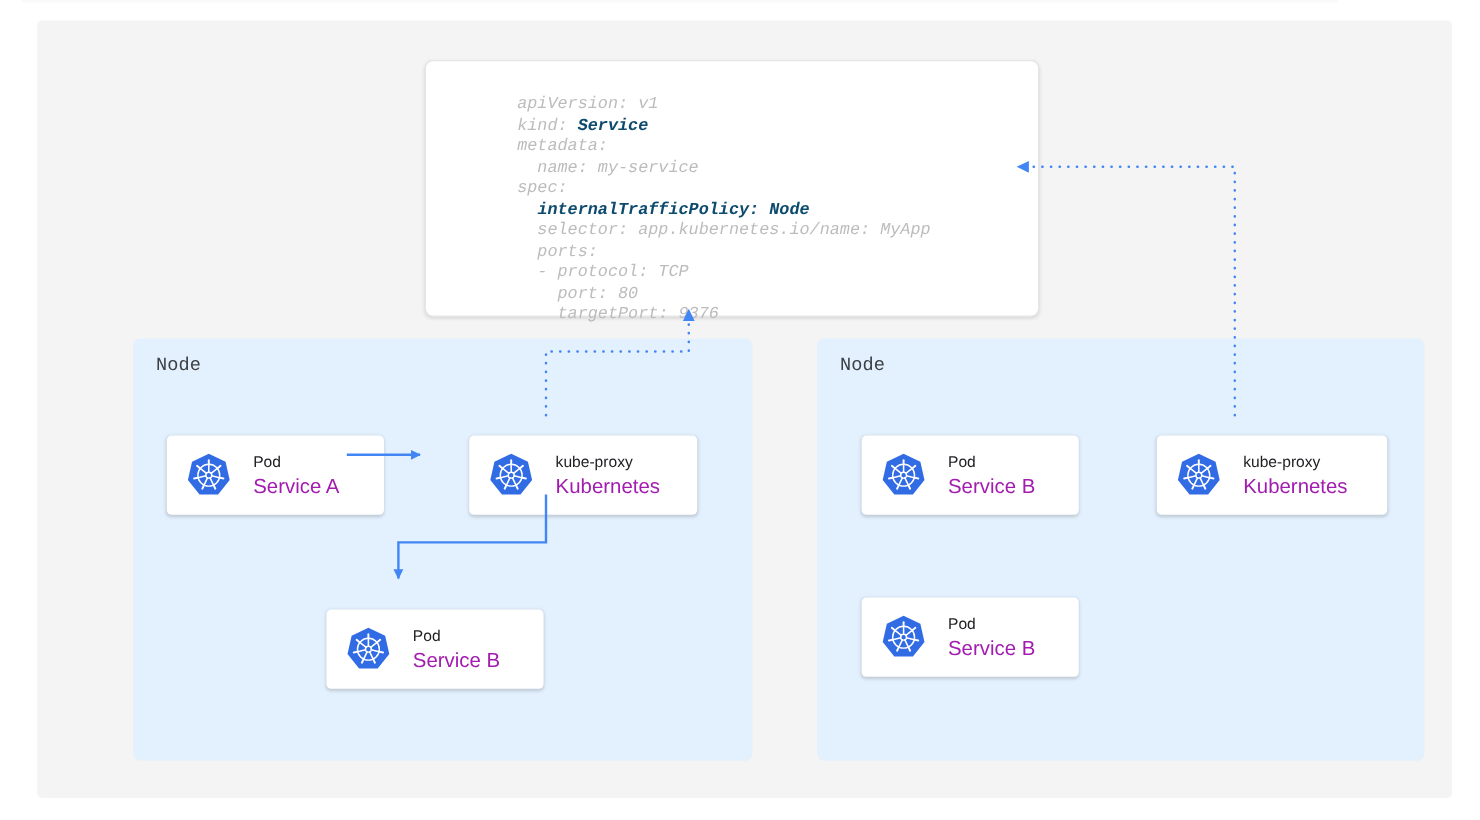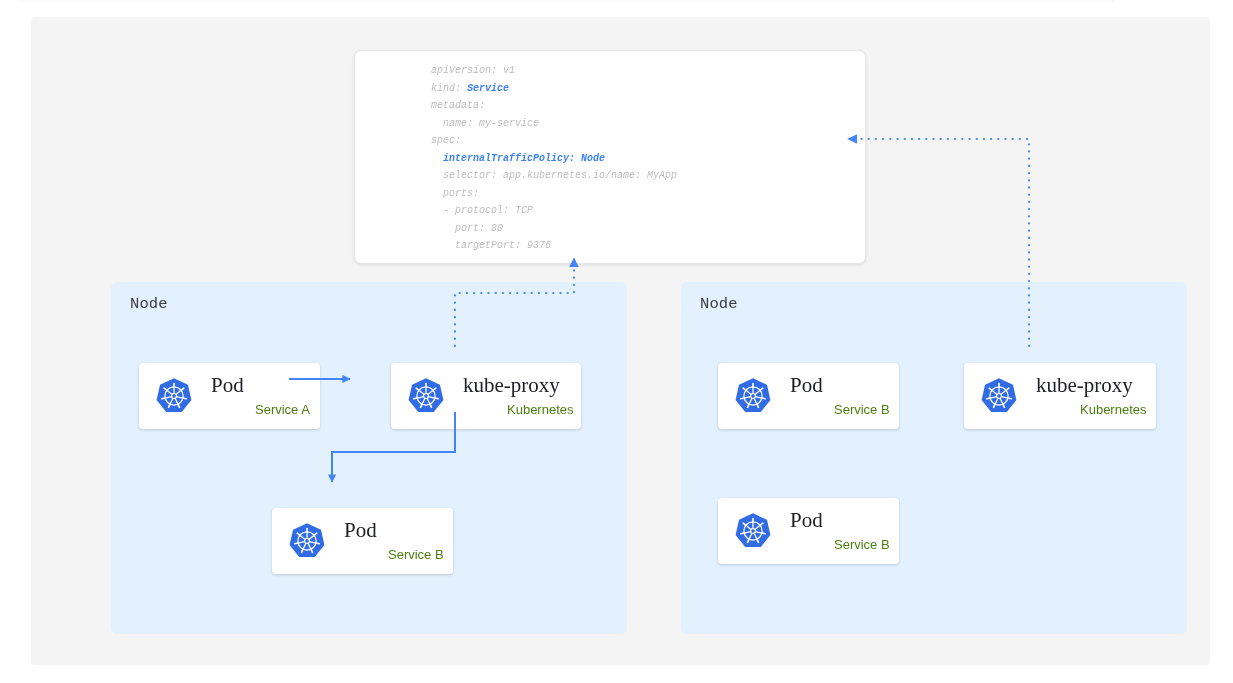--- a/index.html
+++ b/index.html
@@ -46,32 +46,32 @@
     height: 214px;
     background: #ffffff;
     border: 1px solid #e6e6e6;
     border-radius: 7px;
     box-shadow: 0 1px 3px rgba(0,0,0,0.10);
     box-sizing: border-box;
   }
   #yaml-code {
     position: absolute;
     left: 76px;
-    top: 11px;
+    top: 28px;
     margin: 0;
     font-family: "Liberation Mono", "DejaVu Sans Mono", monospace;
     font-style: italic;
-    font-size: 10px;
+    font-size: 14px;
     line-height: 17.5px;
     color: #bcbcbc;
     white-space: pre;
   }
   #yaml-code b {
     font-weight: bold;
-    color: #3b82f6;
+    color: #0c4a6e;
   }
 
   
   .node-box {
     position: absolute;
     background: #e3f0fd;
     border-radius: 6px;
   }
   #node-left  { left: 80px;  top: 265px; width: 516px; height: 352px; }
   #node-right { left: 650px; top: 265px; width: 506px; height: 352px; }
@@ -99,30 +99,28 @@
     flex: 0 0 auto;
     width: 38px;
     height: 38px;
     margin-left: 16px;
   }
   .card .card-text {
     margin-left: 18px;
     line-height: 1.28;
   }
   .card .card-title {
-    font-size: 21px;
+    font-size: 13px;
     color: #202124;
     white-space: nowrap;
-    font-family: Liberation Serif, serif;
   }
   .card .card-sub {
-    font-size: 13px;
-    color: #4d7c0f;
+    font-size: 17px;
+    color: #a21caf;
     white-space: nowrap;
-    margin-left: 44px;
   }
 
   #card-pod-a        { left: 108px; top: 346px; width: 181px; height: 66px; }
   #card-kube-proxy-a { left: 360px; top: 346px; width: 190px; height: 66px; }
   #card-pod-b-left   { left: 241px; top: 491px; width: 181px; height: 66px; }
   #card-pod-b1-right { left: 687px; top: 346px; width: 181px; height: 66px; }
   #card-kube-proxy-b { left: 933px; top: 346px; width: 192px; height: 66px; }
   #card-pod-b2-right { left: 687px; top: 481px; width: 181px; height: 66px; }
 
   

